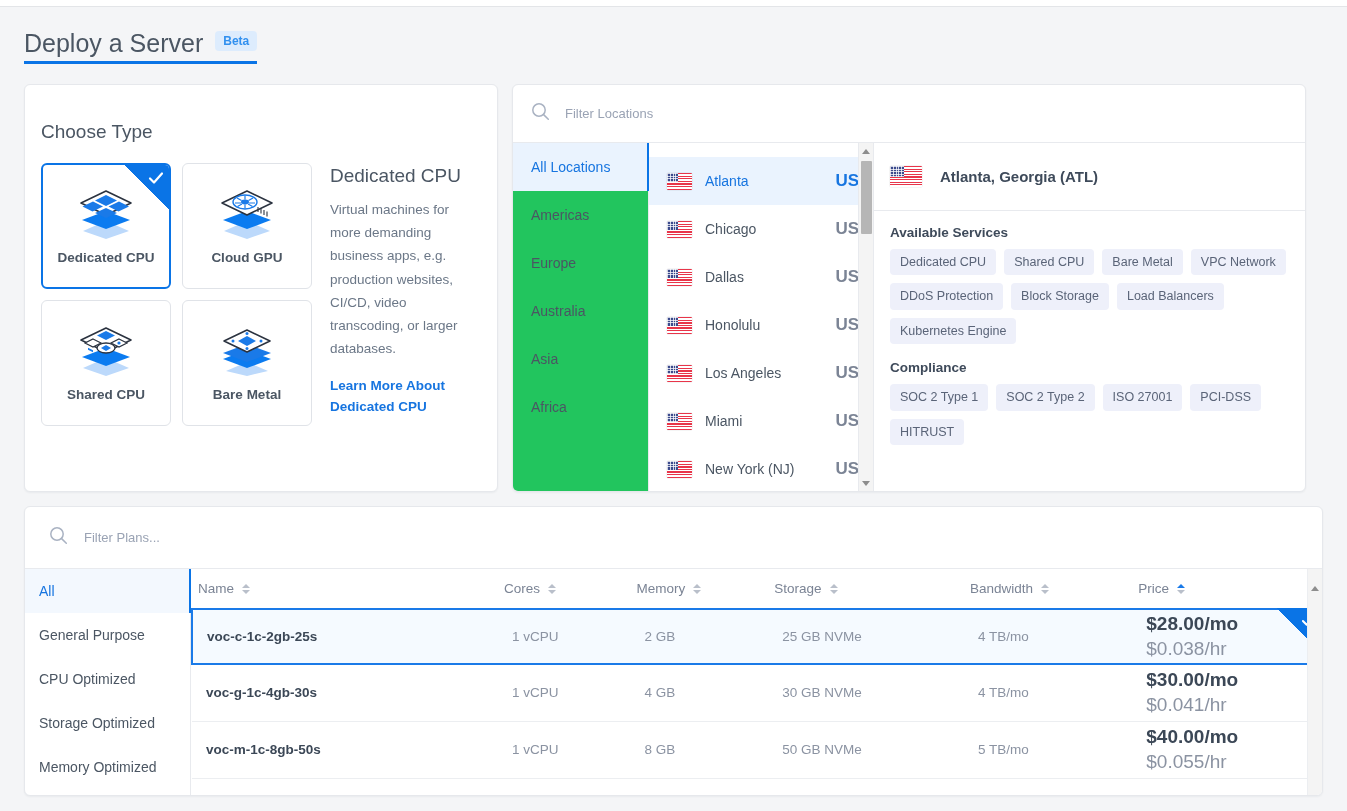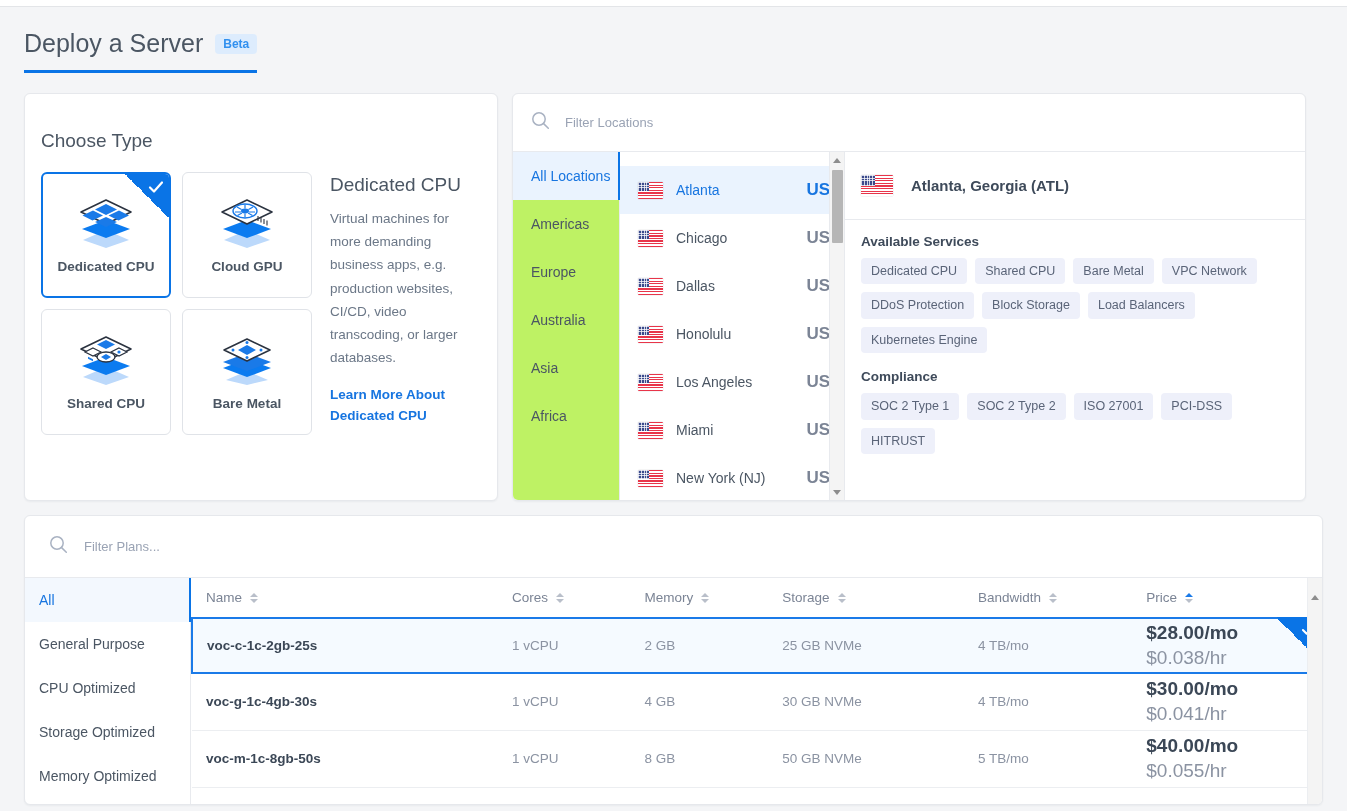--- a/index.html
+++ b/index.html
@@ -14,22 +14,22 @@
   }
   .topstrip {
     height: 7px; background: #ffffff;
     border-bottom: 1px solid #e3e5e8;
   }
   .page { padding: 0 24px; }
 
   
   .titlebar { padding-top: 24px; }
   .titlerow {
-    display: inline-flex; align-items: center; gap: 12px;
-    padding-bottom: 14px;
+    display: inline-flex; align-items: flex-start; gap: 12px;
+    padding-bottom: 5px;
     border-bottom: 3px solid #0a74e6;
   }
   .pagetitle {
     font-size: 25px; color: #4b5663; font-weight: 400; line-height: 1;
   }
   .beta-badge {
     background: #ddecfd; color: #3190ef;
     font-size: 12px; font-weight: 700;
     padding: 4px 8px; border-radius: 4px; line-height: 1;
   }
@@ -90,22 +90,22 @@
   }
   .loc-search input, .plan-search input {
     border: none; outline: none; font-size: 13px; color: #4b5663;
     font-family: "Liberation Sans", sans-serif; flex: 1; background: transparent;
   }
   .loc-search input::placeholder { color: #9aa3b4; }
   .plan-search input::placeholder { color: #9aa3b4; }
 
   .loc-body { display: flex; flex: 1; min-height: 0; }
   .region-col {
-    width: 107px; flex: none; border-right: 1px solid #e8eaee;
-    padding-top: 0; background: #bef264;
+    width: 136px; flex: none; border-right: 1px solid #e8eaee;
+    padding-top: 0; background: #22c55e;
   }
   .region-item {
     height: 48px; display: flex; align-items: center; padding-left: 18px;
     font-size: 14px; color: #4b5663; cursor: pointer;
   }
   .region-item.active {
     background: #eaf3fe; color: #1775e0; border-right: 2px solid #0a74e6;
     margin-right: -1px;
   }
 
@@ -185,21 +185,21 @@
     font-size: 14px; color: #4b5663; cursor: pointer;
   }
   .plan-cat.active {
     background: #f3f8fe; color: #1775e0; border-right: 2px solid #0a74e6;
     margin-right: -1px;
   }
   .plan-table-wrap { flex: 1; min-width: 0; position: relative; overflow: hidden; }
   .ptable { width: 100%; border-collapse: collapse; table-layout: fixed; }
   .ptable th {
     text-align: left; font-size: 13.5px; font-weight: 400; color: #7b8495;
-    padding: 12px 0 12px 14px; border-bottom: 1px solid #e8eaee;
+    padding: 12px 0 12px 6px; border-bottom: 1px solid #e8eaee;
     white-space: nowrap;
   }
   .ptable th .thwrap { display: inline-flex; align-items: center; gap: 8px; }
   .sortico { display: inline-flex; flex-direction: column; gap: 2px; }
   .sortico .tri { border-left-width: 4px; border-right-width: 4px; }
   .sortico .tri.up { border-bottom: 4.5px solid #b9bfca; }
   .sortico .tri.down { border-top: 4.5px solid #b9bfca; }
   .sortico.asc .tri.up { border-bottom-color: #1a7ae8; }
   .ptable td {
     font-size: 13.5px; color: #8b93a2; padding: 0 0 0 14px;

